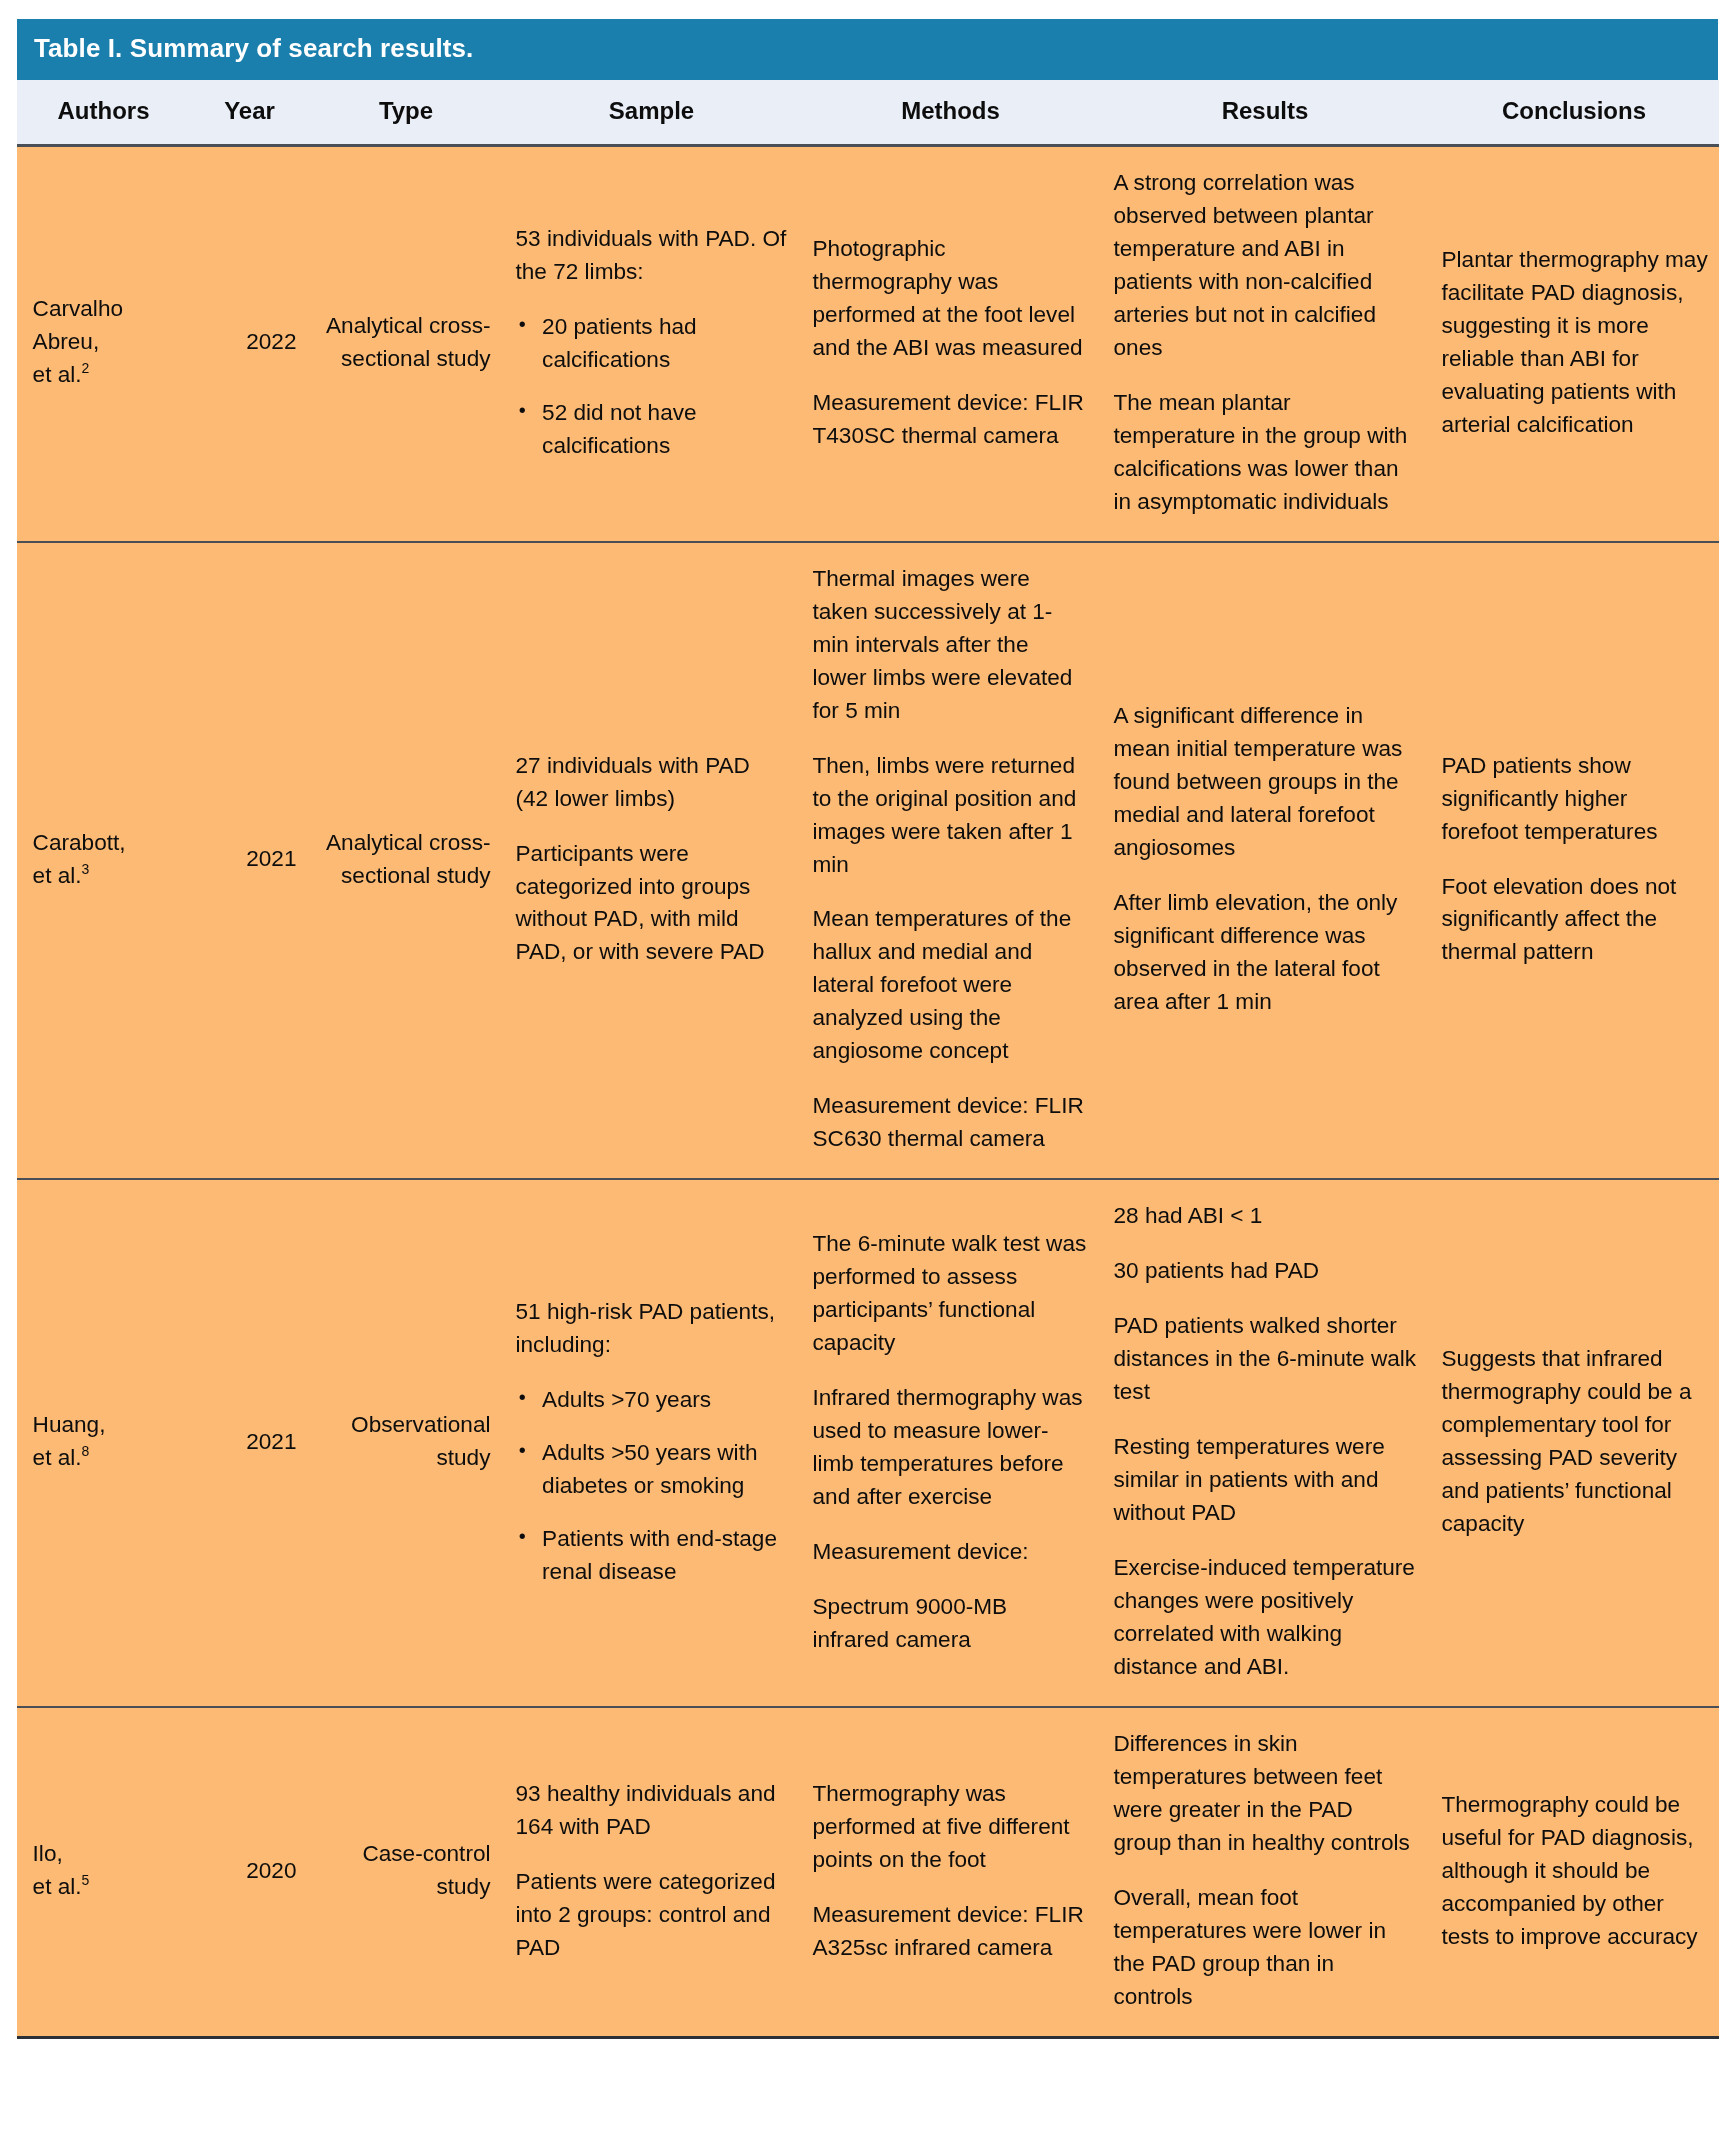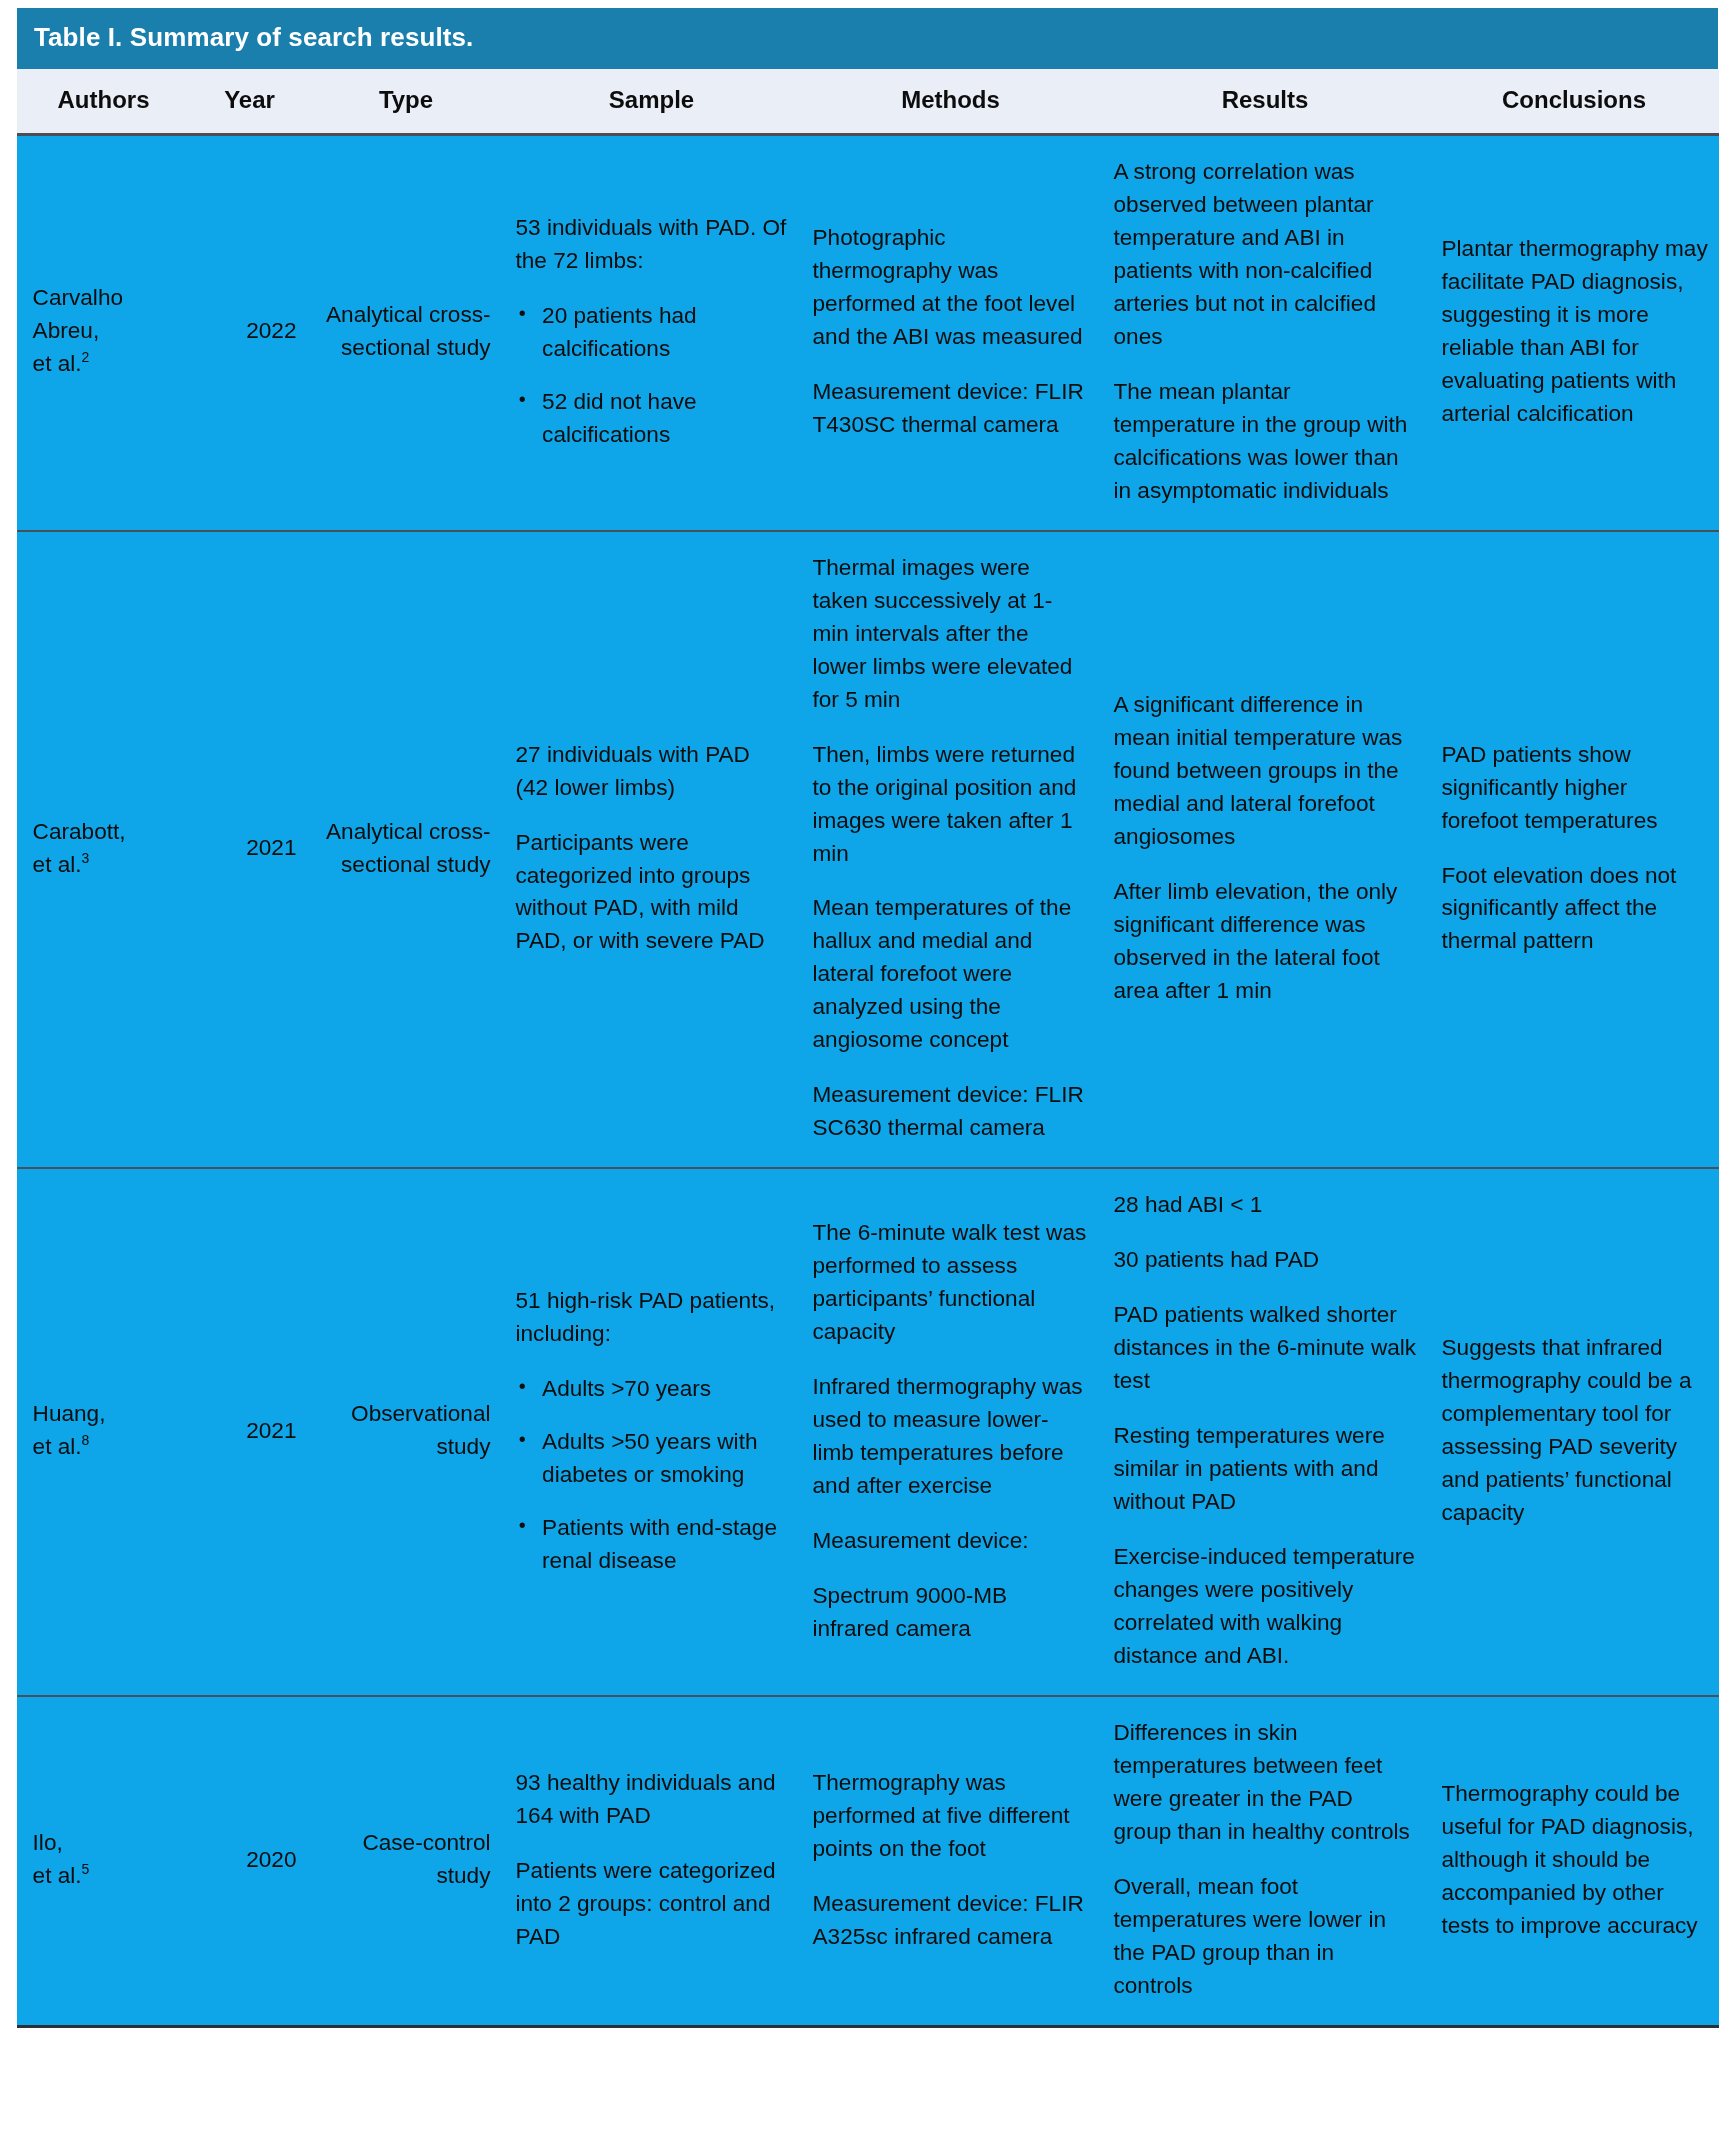--- a/index.html
+++ b/index.html
@@ -12,21 +12,21 @@
     width: 1735px;
     height: 2151px;
     font-family: "Liberation Sans", sans-serif;
     color: #0d0d0d;
     -webkit-font-smoothing: antialiased;
   }
 
   .table-wrap {
     width: 1735px;
     box-sizing: border-box;
-    padding: 8px 17px 0 17px;
+    padding: 19px 17px 0 17px;
   }
 
   
   .caption-bar {
     background: #1a7fad;
     color: #ffffff;
     font-size: 26px;
     font-weight: bold;
     line-height: 1.2;
     padding: 14px 17px 15.6px 17px;
@@ -58,21 +58,21 @@
     background: #eaeef7;
     vertical-align: middle;
   }
 
   tbody td {
     font-size: 22.6px;
     line-height: 1.46;
     vertical-align: middle;
     padding: 20px 12.5px 22px 12.5px;
     border-bottom: 2.3px solid #4a4f57;
-    background: #0ea5e9;
+    background: #fdba74;
     word-wrap: break-word;
     overflow-wrap: break-word;
   }
   tbody tr:last-child td { border-bottom: 3.1px solid #2b2f36; }
 
   td.col-authors { text-align: left;   padding-left: 15.6px; }
   td.col-year    { text-align: right; }
   td.col-type    { text-align: right;   }
   td.col-sample  { text-align: left;   }
   td.col-methods { text-align: left;   }

